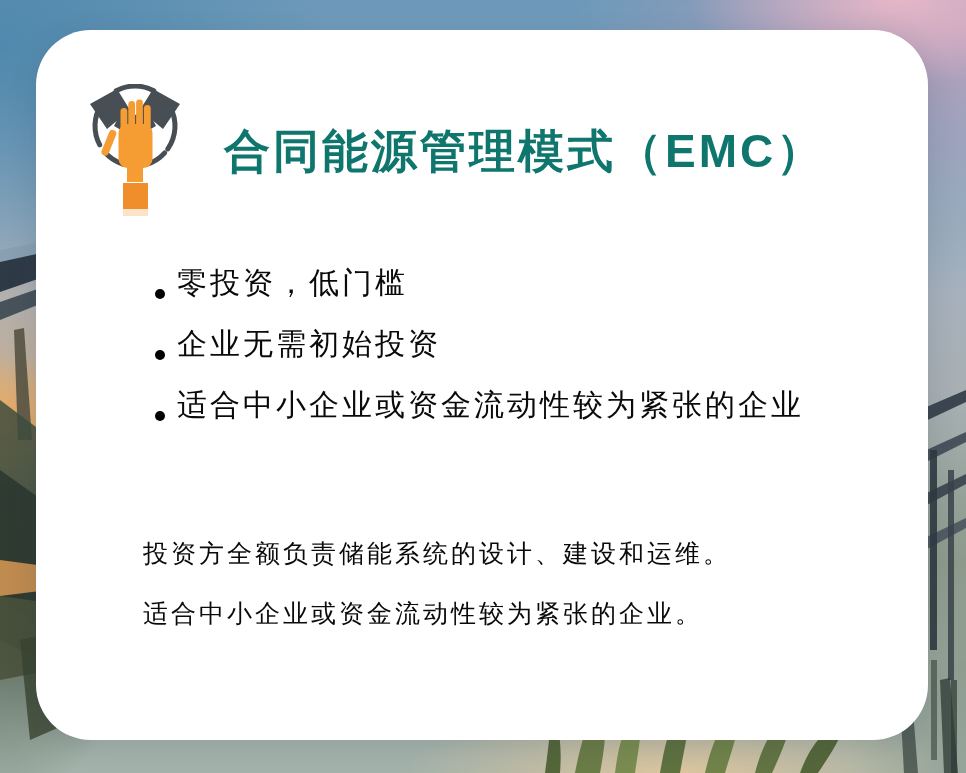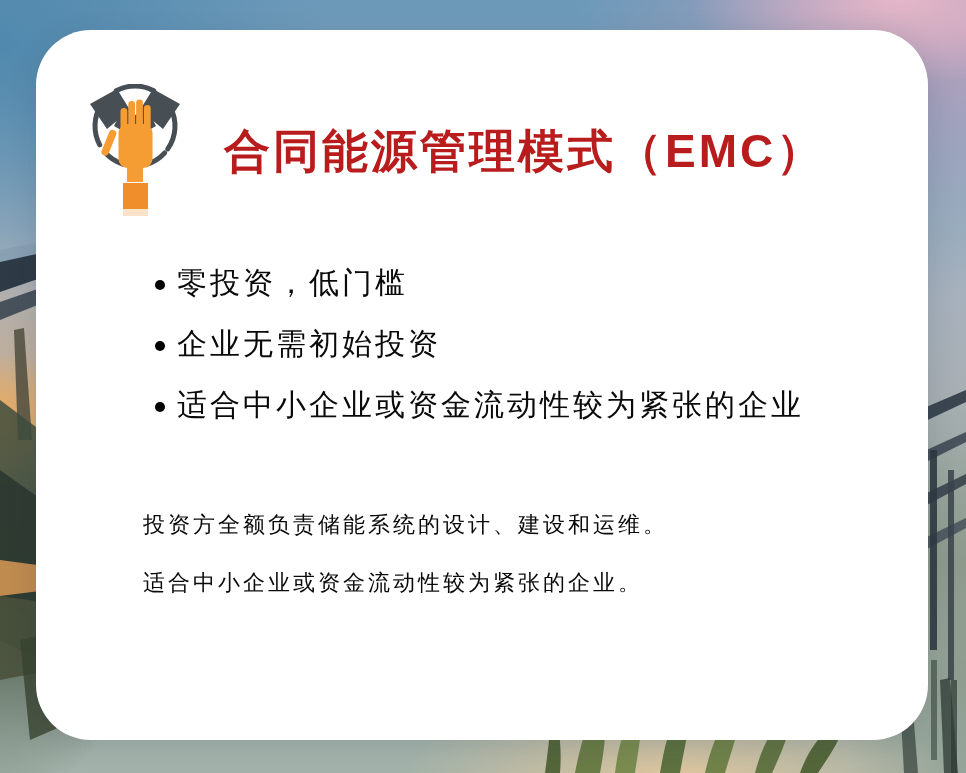--- a/index.html
+++ b/index.html
@@ -33,38 +33,38 @@
     background:#ffffff; border-radius:55px;
     box-shadow:0 8px 30px rgba(30,50,70,.16);
   }
 
   .icon-wrap { position:absolute; left:51px; top:54px; width:100px; height:152px; }
   .icon-wrap svg { display:block; width:100%; height:100%; }
 
   .title {
     position:absolute; left:188px; top:96px;
     font-size:46px; line-height:50px; font-weight:900;
-    letter-spacing:3px; color:#b91c1c; white-space:nowrap;
+    letter-spacing:3px; color:#0f766e; white-space:nowrap;
   }
 
   .bullets { position:absolute; left:119px; top:237px; }
-  .bullet  { display:flex; align-items:center; margin-bottom:29px; }
+  .bullet  { display:flex; align-items:flex-end; margin-bottom:29px; }
   .bullet-dot {
     flex:0 0 auto; width:10px; height:10px; border-radius:50%;
     background:#000; margin:3px 12px 0 0;
   }
   .bullet-text {
     font-size:30px; line-height:32px; letter-spacing:3px;
     color:#0a0a0a; font-weight:500; white-space:nowrap;
   }
 
   .paragraph { position:absolute; left:107px; top:479px; }
   .para-line {
-    font-size:22px; line-height:32px; letter-spacing:3px;
-    color:#0a0a0a; font-weight:500; margin-bottom:26px; white-space:nowrap;
+    font-size:25px; line-height:32px; letter-spacing:3px;
+    color:#0a0a0a; font-weight:500; margin-bottom:26px; white-space:nowrap;margin-top:28px;
   }
 </style>
 </head>
 <body>
 
 <div class="bg">
   <svg class="bg-art" viewBox="0 0 966 773" preserveAspectRatio="none" aria-hidden="true">
 
     <polygon points="0,250 112,228 120,238 0,270" fill="#88a0b2"></polygon>
     <polygon points="0,262 110,238 122,250 0,292" fill="#2e3a46"></polygon>

